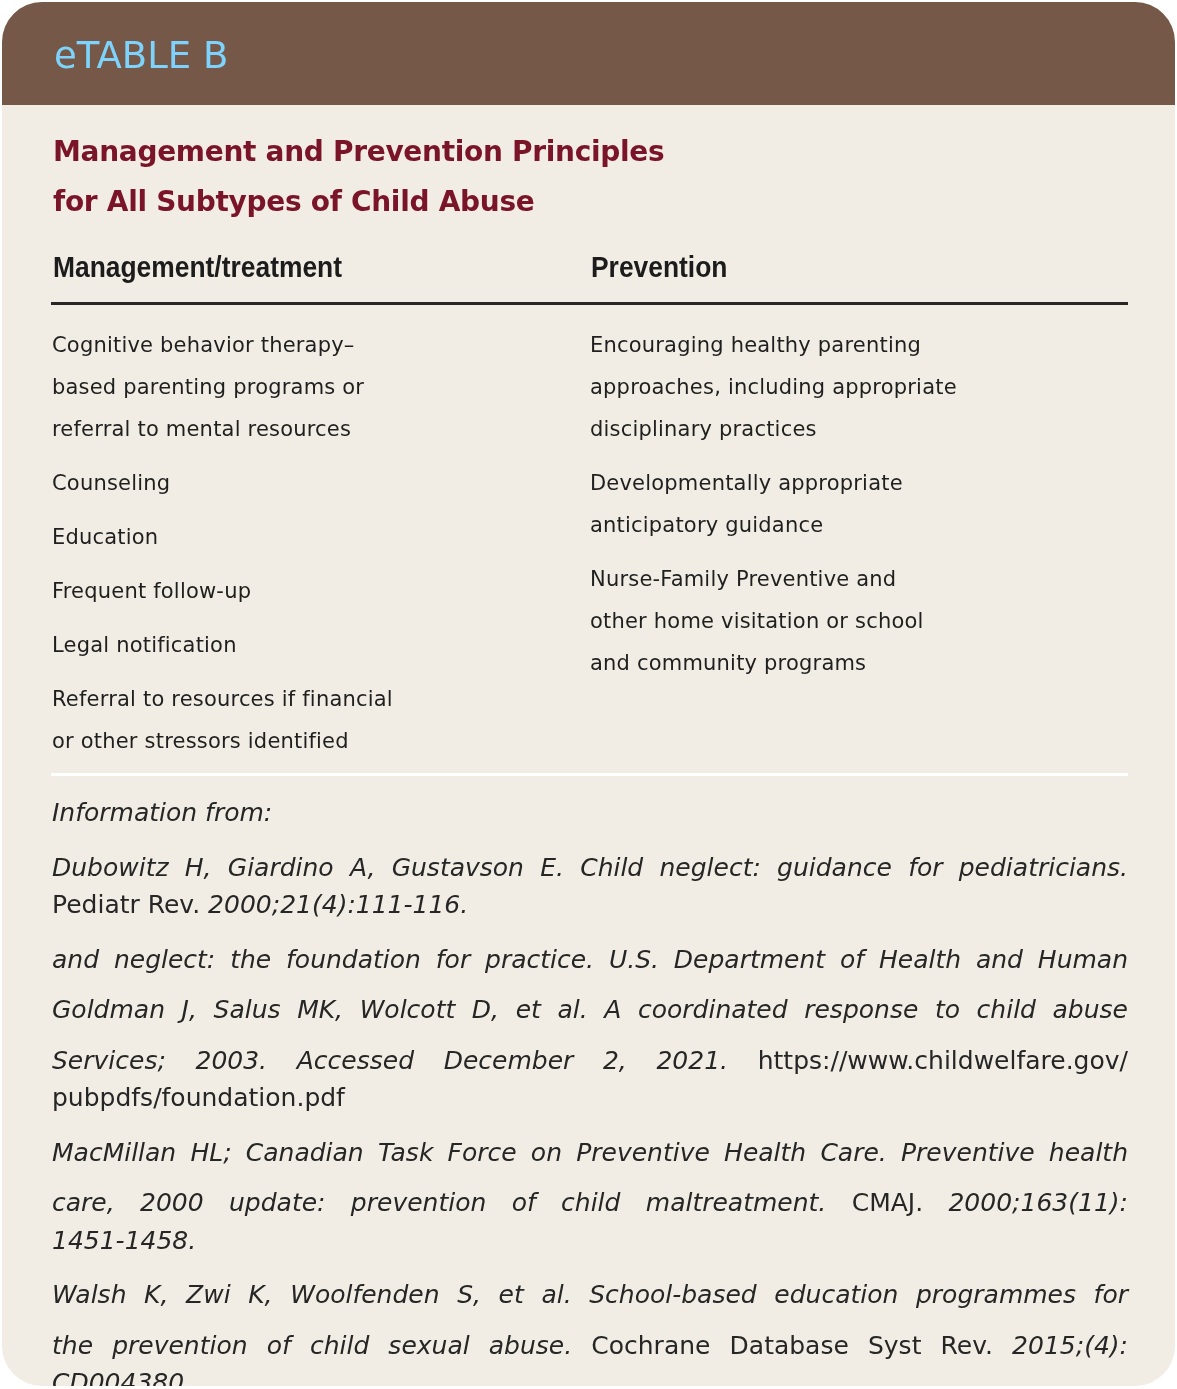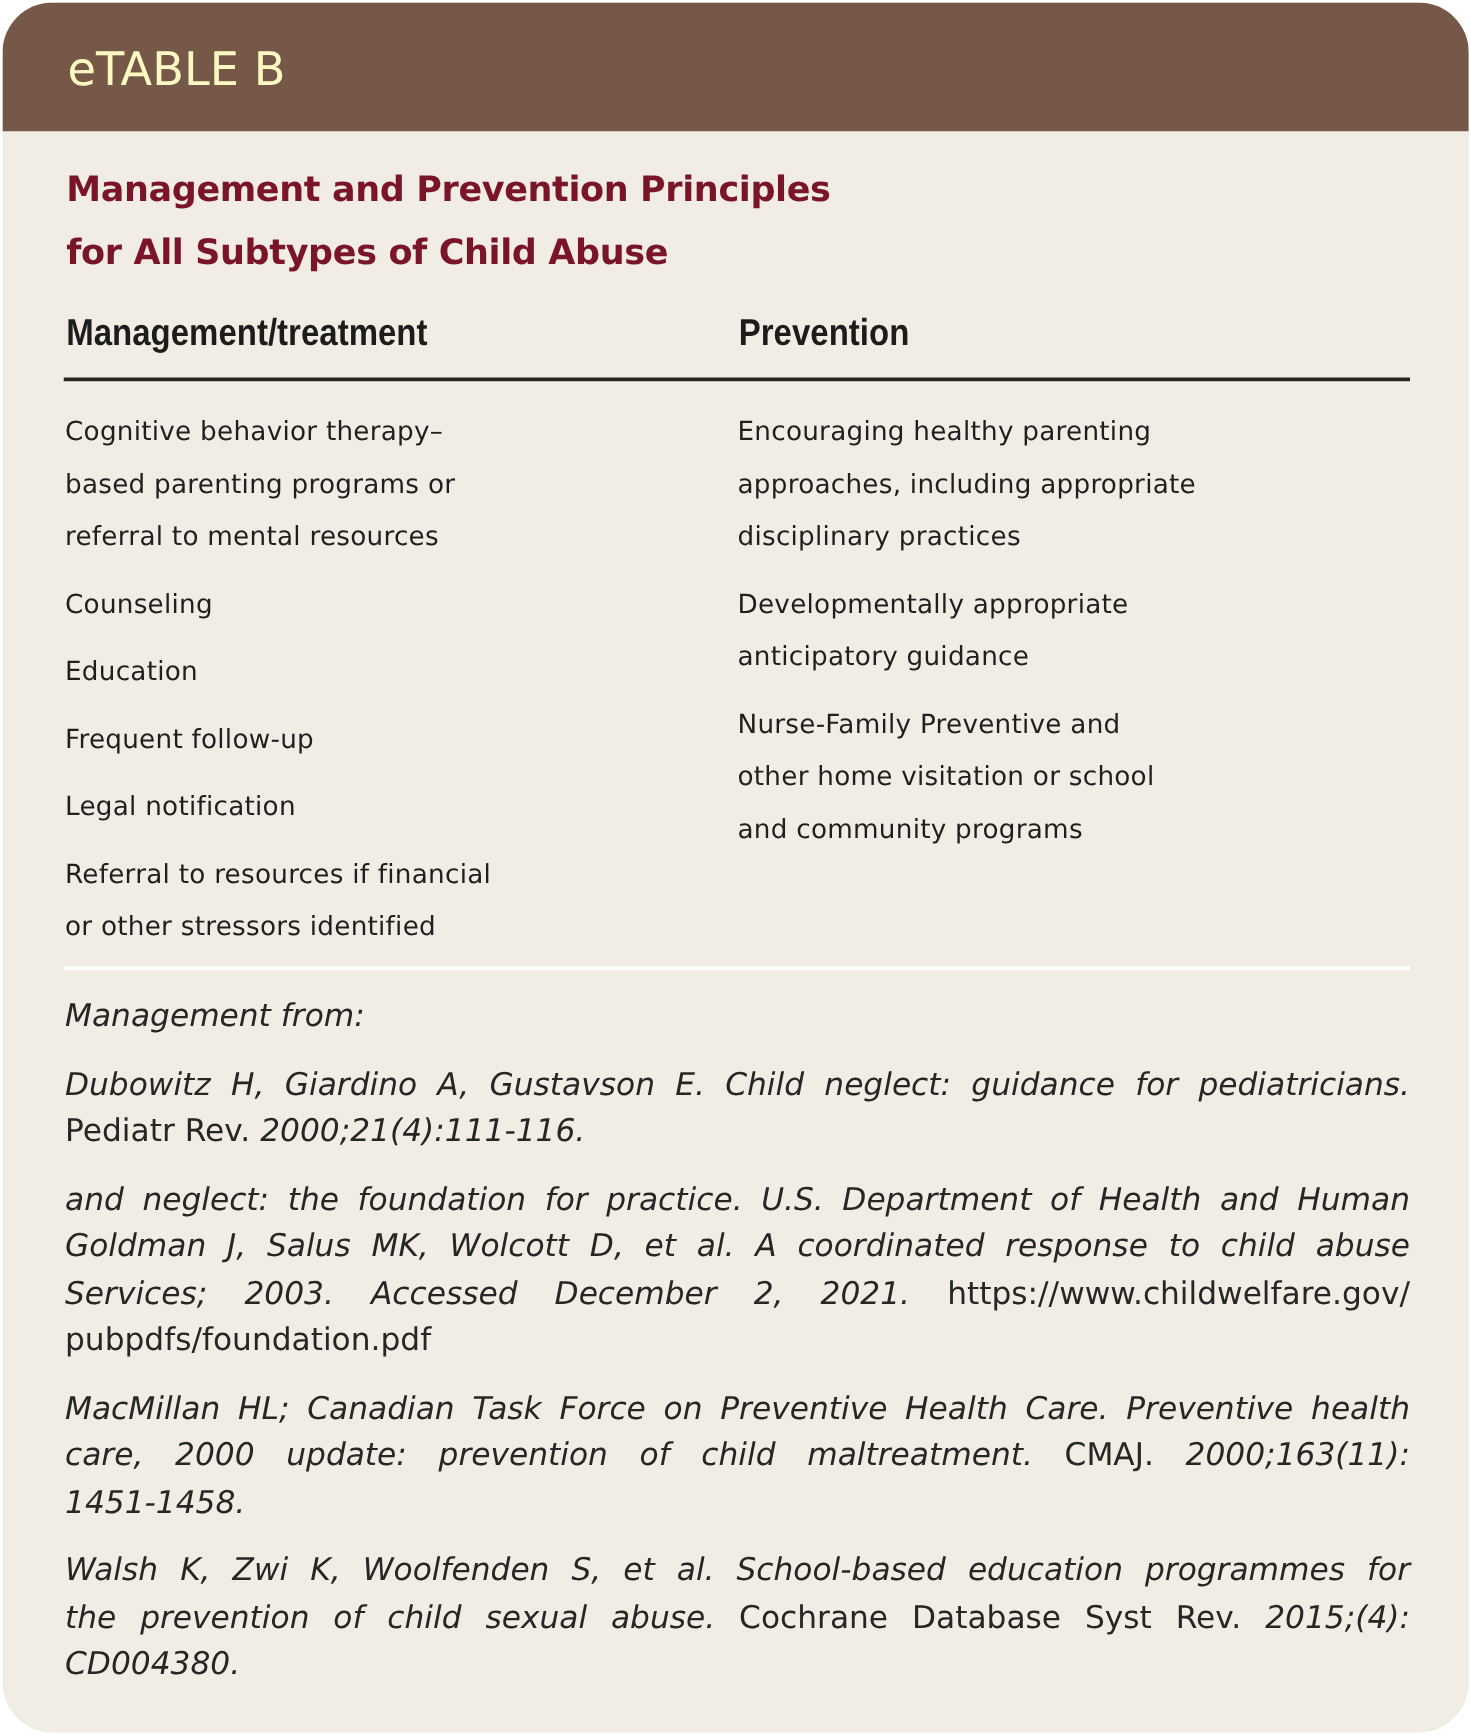--- a/index.html
+++ b/index.html
@@ -32,21 +32,21 @@
       height: 103px;
       background: #755847;
     }
     .banner-label {
       position: absolute;
       left: 52px;
       top: 32px;
       font-family: "DejaVu Sans", sans-serif;
       font-size: 37px;
       line-height: 44px;
-      color: #fef9c3;
+      color: #7dd3fc;
       letter-spacing: 0px;
       font-weight: normal;
     }
     .title {
       position: absolute;
       left: 51px;
       top: 125px;
       width: 1000px;
       font-family: "DejaVu Sans", sans-serif;
       font-weight: bold;
@@ -115,20 +115,21 @@
     }
     .refs .intro { font-style: italic; margin-bottom: 17px; }
     .refs .ref { margin-bottom: 17px; text-align: justify; }
     .refs .ref .ln { display: block; white-space: nowrap; }
     .refs .it { font-style: italic; }
     .refs .rm { font-style: normal; }
     .refs .ref .ln.j {
       text-align: justify;
       text-align-last: justify;
       white-space: normal;
+      margin-top: 13px;
     }
   </style>
 </head>
 <body>
 
 <div class="panel">
   <div class="banner">
     <div class="banner-label">eTABLE B</div>
   </div>
 
@@ -178,21 +179,21 @@
       <div class="item">
         <span class="ln">Nurse-Family Preventive and</span>
         <span class="ln">other home visitation or school</span>
         <span class="ln">and community programs</span>
       </div>
     </div>
 
   <div class="rule-white"></div>
 
   <div class="refs">
-    <div class="intro">Management from:</div>
+    <div class="intro">Information from:</div>
     <div id="ref-list">
         <div class="ref">
           <span class="ln j"><span class="it">Dubowitz H, Giardino A, Gustavson E. Child neglect: guidance for pediatricians.</span></span>
           <span class="ln"><span class="rm">Pediatr Rev. </span><span class="it">2000;21(4):111-116.</span></span>
         </div>
         <div class="ref">
           <span class="ln j"><span class="it">and neglect: the foundation for practice. U.S. Department of Health and Human</span></span>
           <span class="ln j"><span class="it">Goldman J, Salus MK, Wolcott D, et al.  A coordinated response to child abuse</span></span>
           <span class="ln j"><span class="it">Services;  2003.  Accessed  December  2,  2021. </span><span class="rm"> https://www.childwelfare.gov/</span></span>
           <span class="ln"><span class="rm">pubpdfs/foundation.pdf</span></span>

